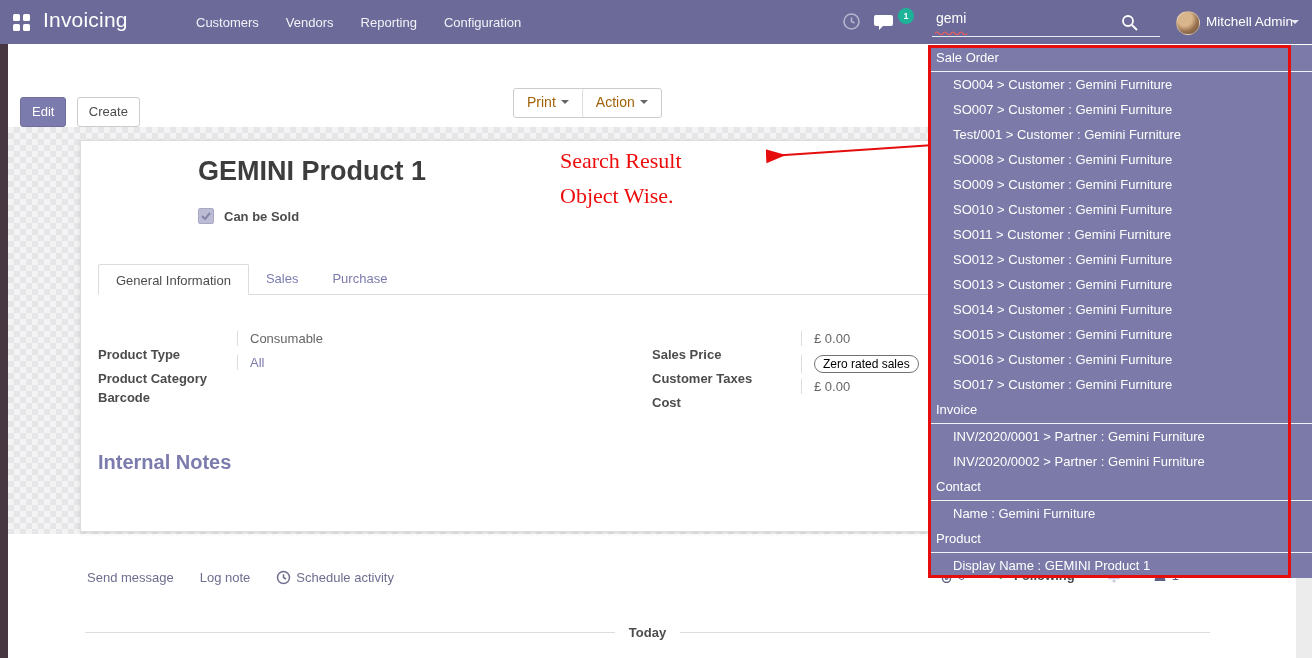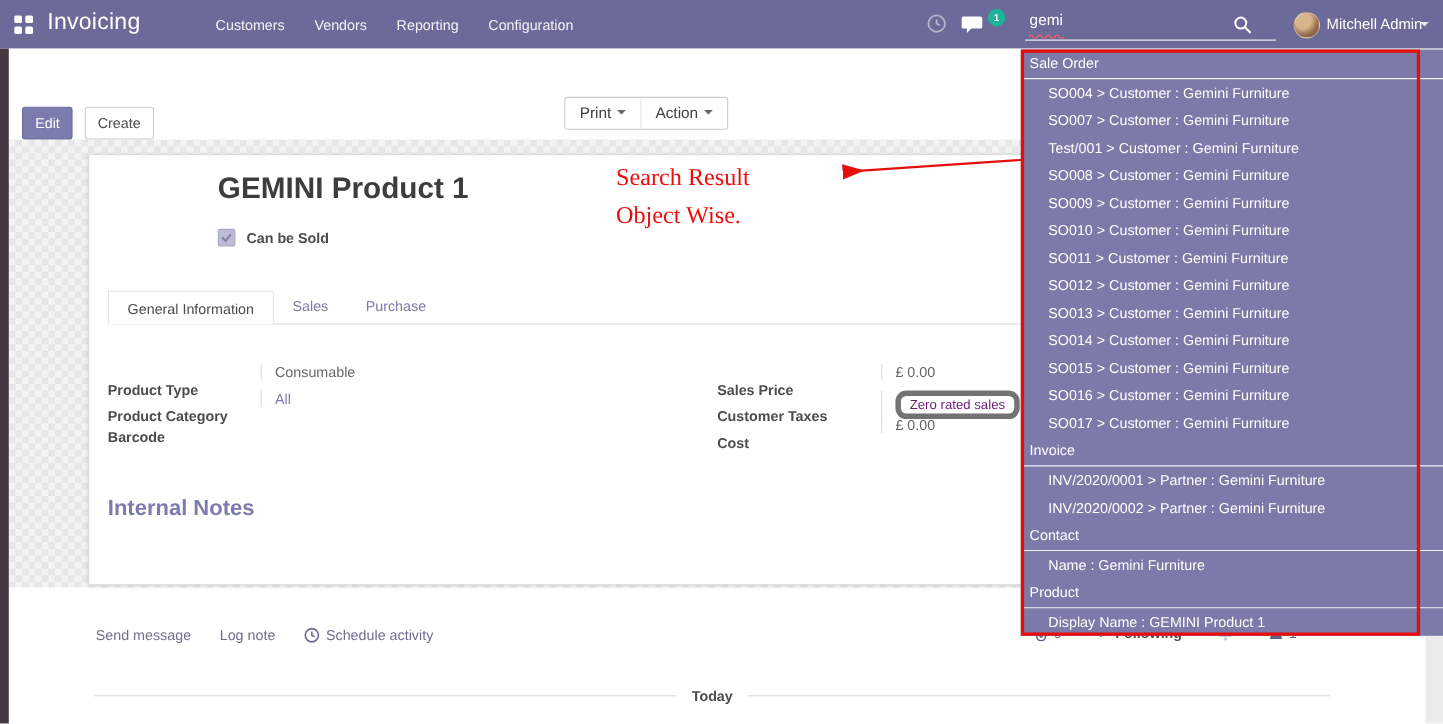--- a/index.html
+++ b/index.html
@@ -34,21 +34,21 @@
   .left-strip{position:absolute;left:0;top:44px;width:8px;height:614px;background:#473741;z-index:30;}
   #breadcrumb{position:absolute;left:20px;top:55px;font-size:18px;}
   #breadcrumb .bc-link{color:#7c7bad;cursor:pointer;}
   #breadcrumb .bc-sep,#breadcrumb .bc-current{color:#757575;}
   .btn-row{position:absolute;left:20px;top:97px;height:30px;}
   .btn{display:inline-block;font-size:13px;padding:6px 11px;border-radius:3px;cursor:pointer;
        border:1px solid #ccc;background:#fff;color:#4c4c4c;box-sizing:border-box;height:30px;}
   .btn.primary{background:#7c7bad;border-color:#6f6e9e;color:#fff;margin-right:6px;}
   .btn-group{position:absolute;left:513px;top:88px;display:flex;border:1px solid #ccc;border-radius:3px;
              background:#fff;height:30px;box-sizing:border-box;}
-  .btn-group .btn{border:none;height:28px;background:transparent;color:#404040;font-size:14px;padding:5px 13px;}
+  .btn-group .btn{border:none;height:28px;background:transparent;color:#a16207;font-size:14px;padding:5px 13px;}
   .btn-group .btn + .btn{border-left:1px solid #ddd;}
   .btn-group .caret{color:#666;margin-left:5px;margin-bottom:2px;}
   #checker{position:absolute;left:8px;top:127px;width:1304px;height:407px;background-color:#f3f3f3;
     background-image:linear-gradient(45deg,#e6e6e8 25%,transparent 25%,transparent 75%,#e6e6e8 75%),
                      linear-gradient(45deg,#e6e6e8 25%,transparent 25%,transparent 75%,#e6e6e8 75%);
     background-size:12px 12px;background-position:0 0,6px 6px;}
   
   #card{position:absolute;left:80px;top:140px;width:1152px;height:392px;background:#fff;
         border:1px solid #dcdcdc;box-shadow:0 1px 4px rgba(0,0,0,.12);box-sizing:border-box;}
   #prod-title{position:absolute;left:117px;top:15px;font-size:27px;font-weight:bold;color:#3d3d3d;}
@@ -69,21 +69,21 @@
   .fgroup{display:block;}
   .frow{display:flex;}
   .flabel{font-size:13px;font-weight:bold;color:#4c4c4c;margin-top:16px;}
   #fgroup-left .flabel{width:139px;}
   #fgroup-right .flabel{width:149px;}
   .fval{font-size:13px;color:#666;padding-left:12px;border-left:1px solid #ddd;flex:1;}
   .fval.link{color:#7c7bad;cursor:pointer;}
   #fgroup-left .frow{height:19px;align-items:flex-start;}
   #fgroup-left .frow:first-child{height:24px;}
   #fgroup-right .frow{height:24px;align-items:flex-start;}
-  .pill{display:inline-block;font-size:12px;color:#701a75;border:5px solid #737373;border-radius:10px;
+  .pill{display:inline-block;font-size:12px;color:#000000;border:1px solid #737373;border-radius:10px;
         padding:0 8px;line-height:16px;background:#fff;}
   #internal-notes{position:absolute;left:17px;top:310px;font-size:20px;font-weight:bold;color:#7c7bad;}
   
   .annot{position:absolute;color:#ee0d0d;font-family:"Liberation Serif",serif;font-size:22px;z-index:6;}
   #annot1{left:560px;top:148px;}
   #annot2{left:560px;top:183px;}
   #arrow-svg{position:absolute;left:756px;top:136px;z-index:6;}
   #red-rect{position:absolute;left:928px;top:45px;width:363px;height:533px;border:3px solid #e60d0d;
             box-sizing:border-box;z-index:60;pointer-events:none;}
   

